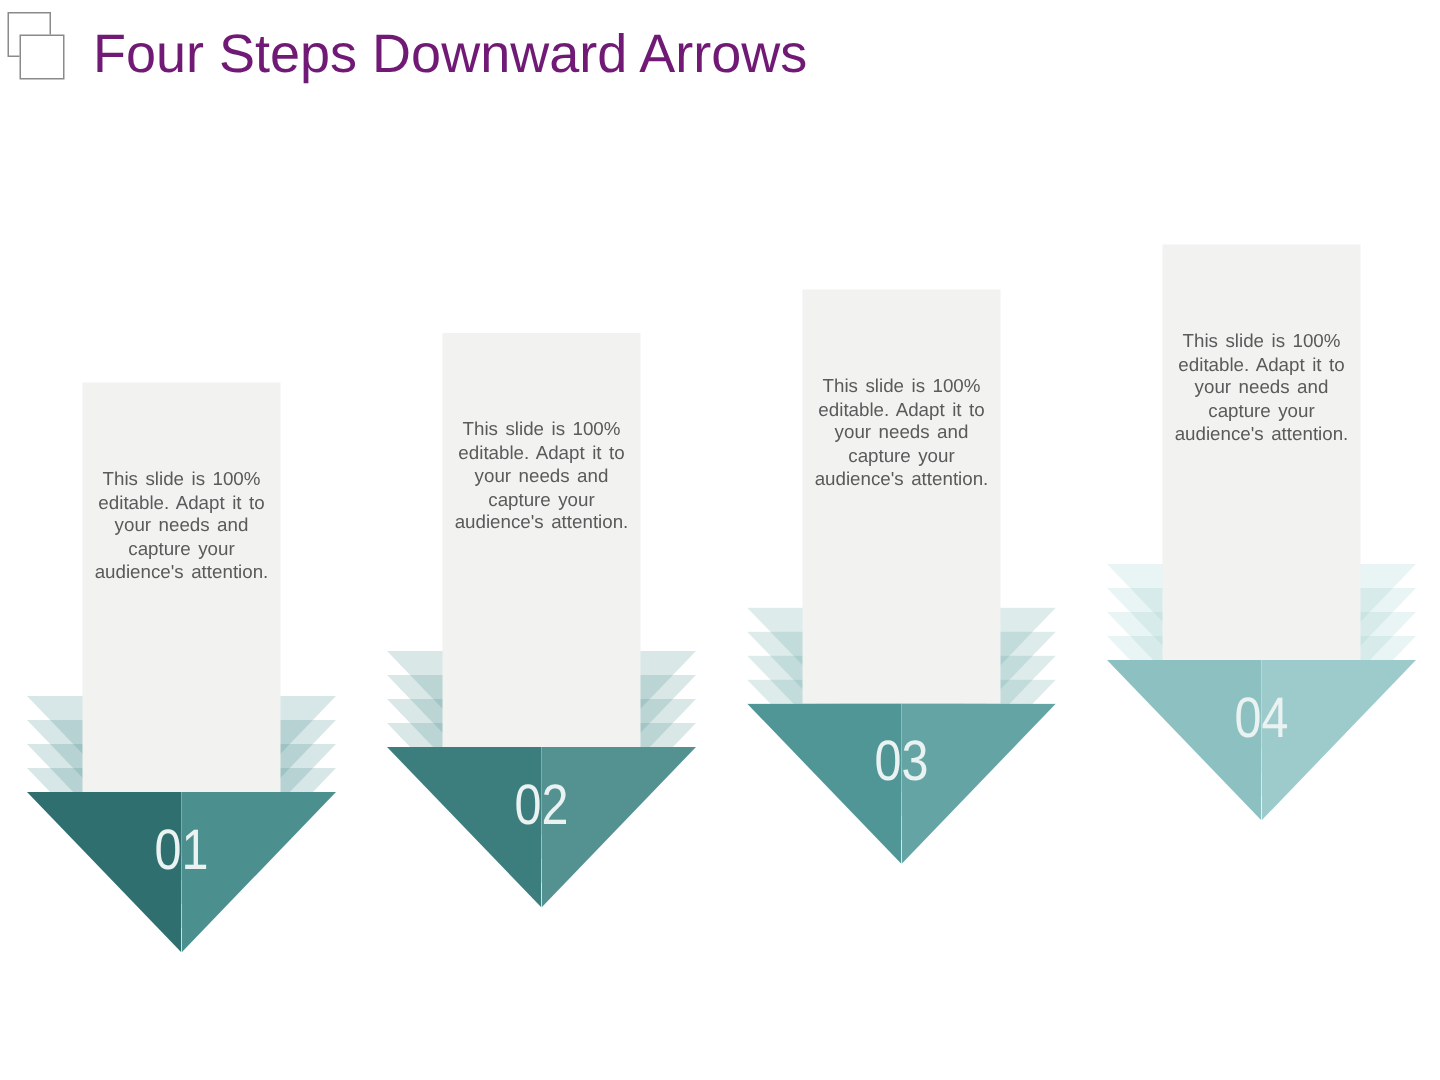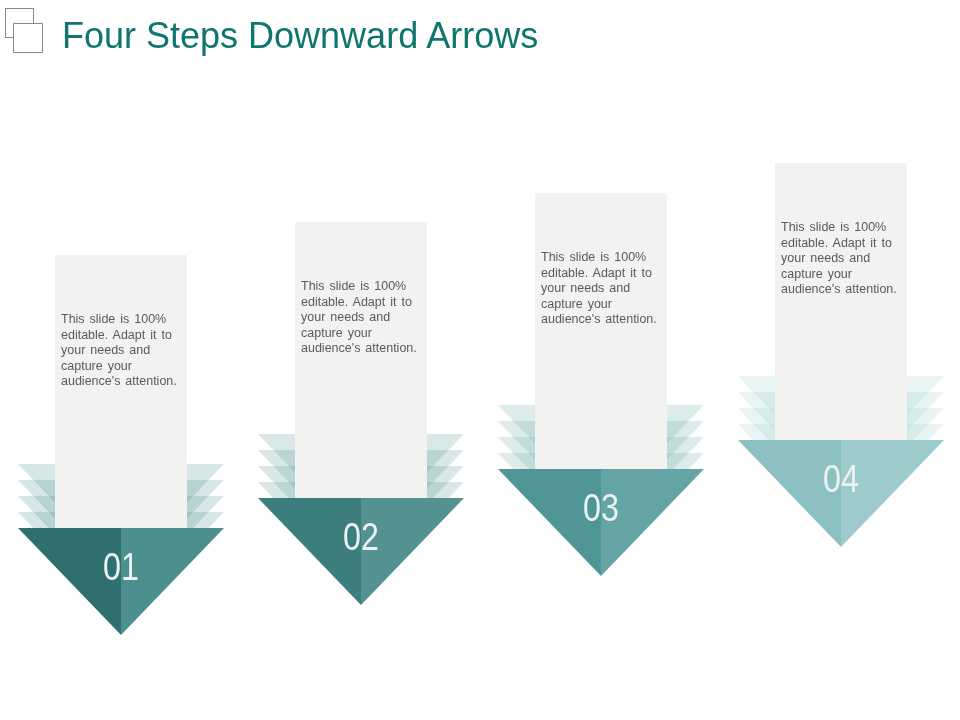--- a/index.html
+++ b/index.html
@@ -35,21 +35,21 @@
     z-index:2;box-sizing:border-box;
   }
   .s1 .card{height:273px;top:-273px;}
   .s2 .card{height:276px;top:-276px;}
   .s3 .card{height:276px;top:-276px;}
   .s4 .card{height:277px;top:-277px;}
 
   .desc{
     margin:0;padding:57px 6px 0 6px;
     font-size:12.5px;line-height:15.5px;word-spacing:1.5px;
-    color:var(--body-text,#5a5a5a);
+    color:var(--body-text,#5a5a5a);text-align:center;
   }
 
   .head{position:absolute;left:0;top:0;width:206px;height:107px;z-index:3;}
   .half-l{
     position:absolute;left:0;top:0;width:103px;height:107px;
     background:var(--dark);clip-path:polygon(0 0,100% 0,100% 100%);
   }
   .half-r{
     position:absolute;left:103px;top:0;width:103px;height:107px;
     background:var(--light);clip-path:polygon(0 0,100% 0,0 100%);
@@ -63,21 +63,21 @@
 </style>
 </head>
 <body>
 
 <div class="stage">
 
   <div class="title-icon">
     <span class="sq sq1"></span>
     <span class="sq sq2"></span>
   </div>
-  <h1 class="page-title" style="color: #0f766e;">Four Steps Downward Arrows</h1>
+  <h1 class="page-title" style="color: #701a75;">Four Steps Downward Arrows</h1>
 
   <div class="step s1" style="--dark: #306f6f; --light: #4b8f8f;">
     <div class="echo e4"></div>
     <div class="echo e3"></div>
     <div class="echo e2"></div>
     <div class="echo e1"></div>
     <div class="card">
       <p class="desc">This slide is 100% editable. Adapt it to your needs and capture your audience's attention.</p>
     </div>
     <div class="head">

